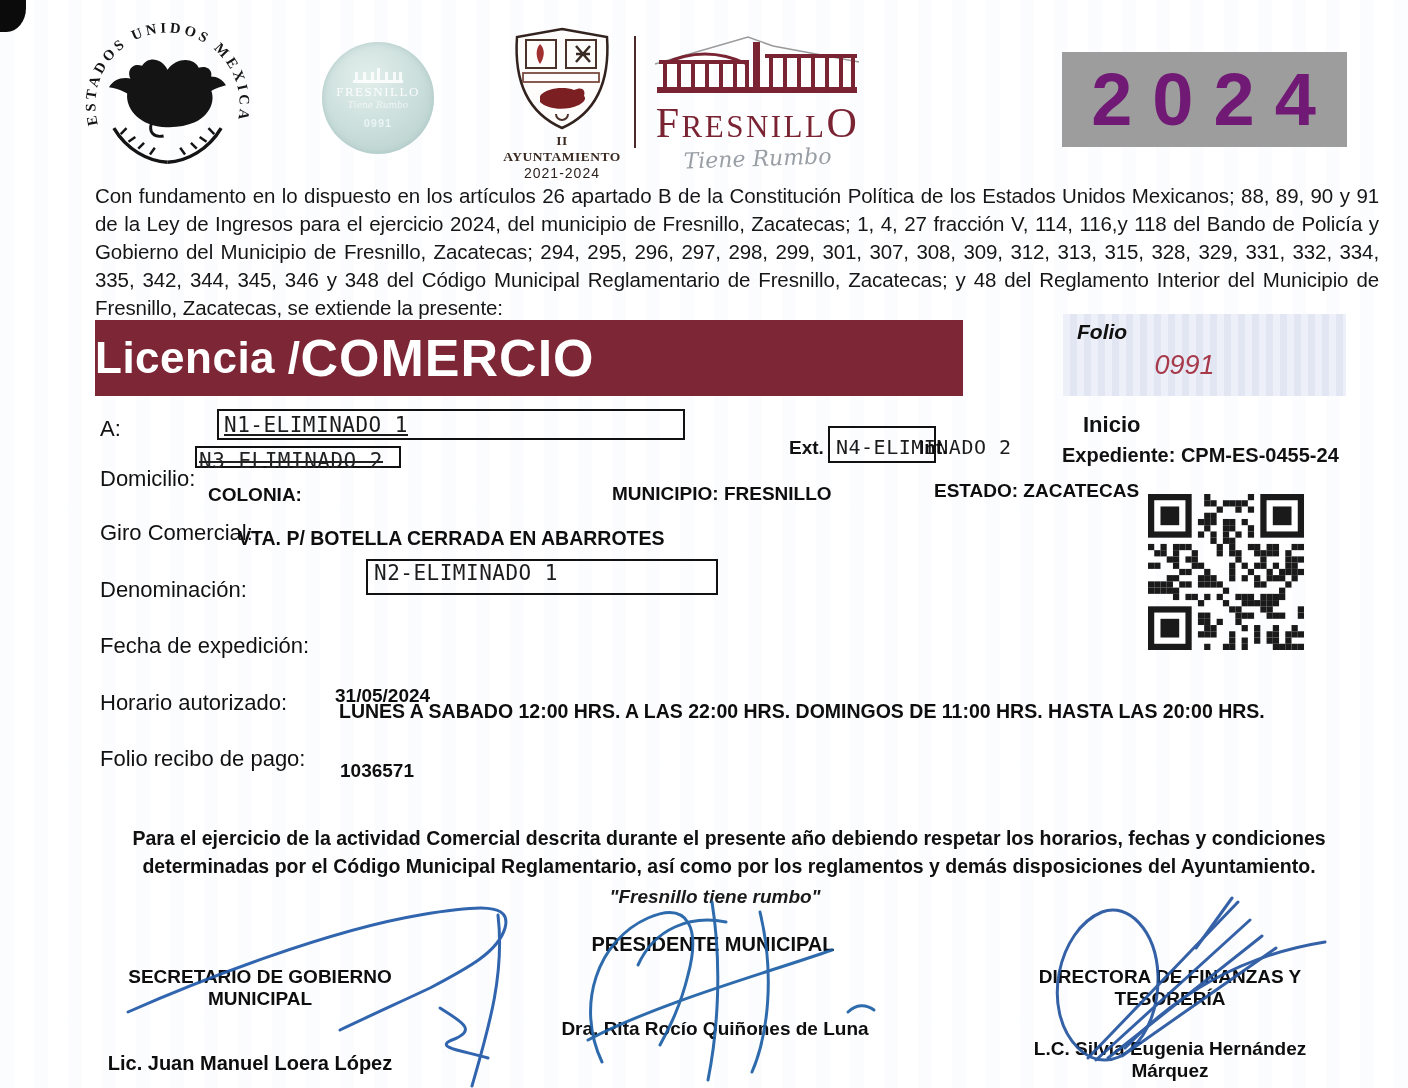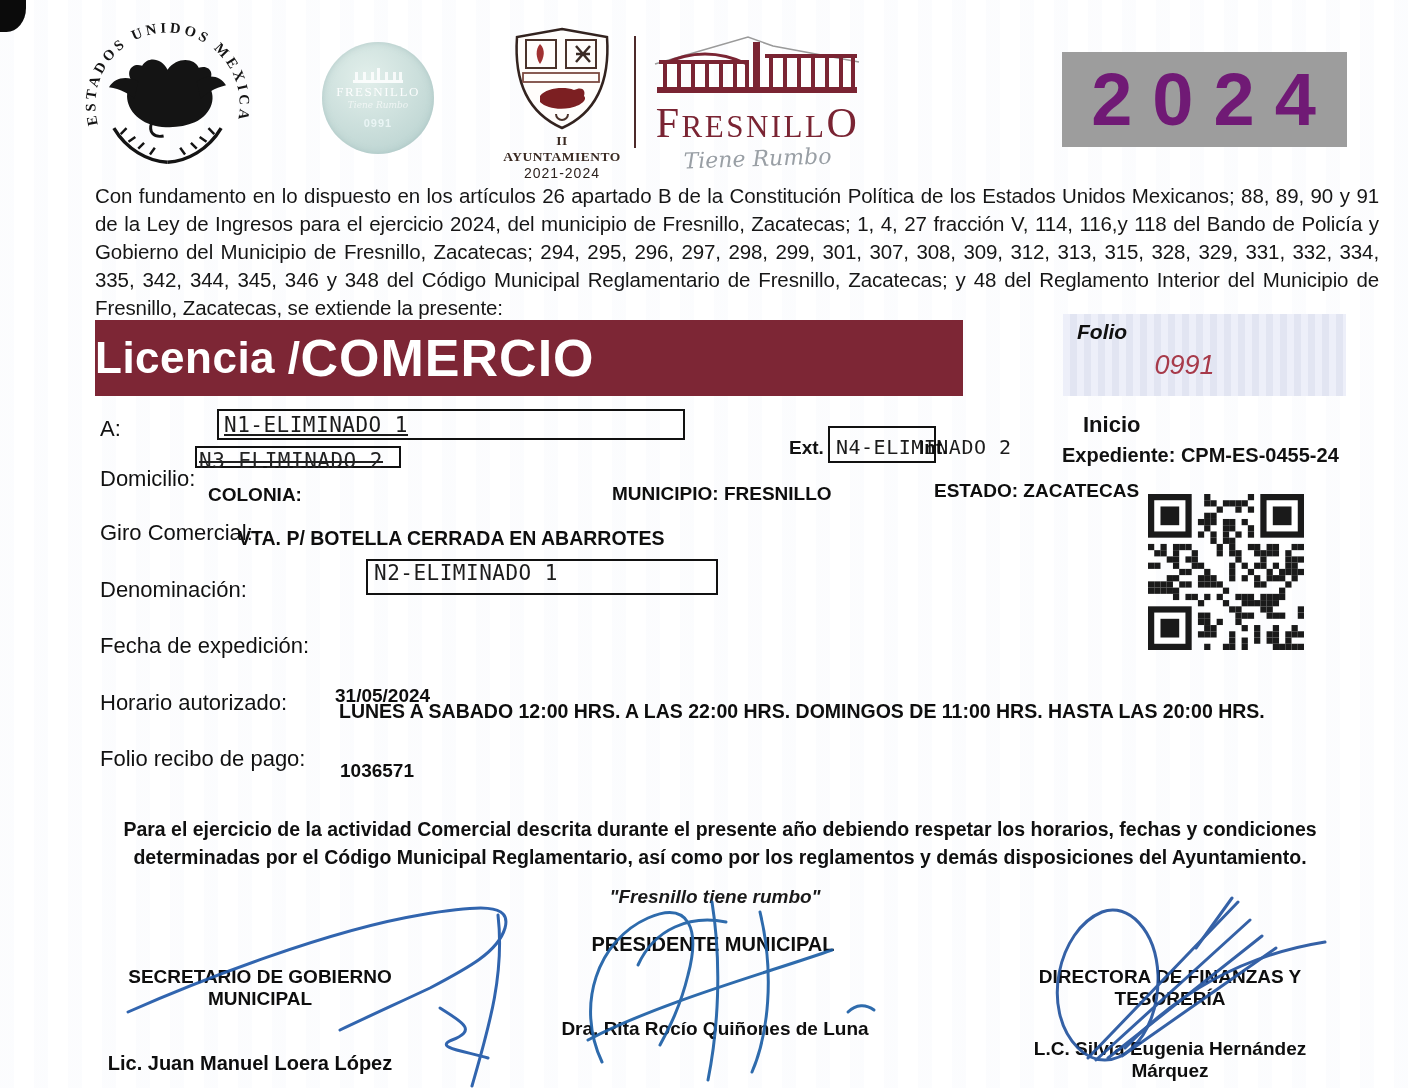--- a/index.html
+++ b/index.html
@@ -388,21 +388,21 @@
 
   <div class="abs lbl" style="left:100px;top:633px;">Fecha de expedición:</div>
   <div class="abs bold-val" style="left:335px;top:646px;margin-top:39px;">31/05/2024</div>
 
   <div class="abs lbl" style="left:100px;top:690px;">Horario autorizado:</div>
   <div class="abs bold-val" style="left:339px;top:700px;font-size:19.5px;white-space:nowrap;">LUNES A SABADO 12:00 HRS. A LAS 22:00 HRS. DOMINGOS DE 11:00 HRS. HASTA LAS 20:00 HRS.</div>
 
   <div class="abs lbl" style="left:100px;top:746px;">Folio recibo de pago:</div>
   <div class="abs bold-val" style="left:340px;top:760px;">1036571</div>
 
-  <p class="abs terms" style="margin:4px;">Para el ejercicio de la actividad Comercial descrita durante el presente año debiendo respetar los horarios, fechas y condiciones determinadas por el Código Municipal Reglamentario, así como por los reglamentos y demás disposiciones del Ayuntamiento.</p>
+  <p class="abs terms" style="margin:13px;">Para el ejercicio de la actividad Comercial descrita durante el presente año debiendo respetar los horarios, fechas y condiciones determinadas por el Código Municipal Reglamentario, así como por los reglamentos y demás disposiciones del Ayuntamiento.</p>
   <div class="abs motto">"Fresnillo tiene rumbo"</div>
 
   <div class="abs sig-title" style="left:563px;top:933px;width:300px;font-size:20px;">PRESIDENTE MUNICIPAL</div>
   <div class="abs sig-name" style="left:540px;top:1018px;width:350px;font-size:19px;">Dra. Rita Rocío Quiñones de Luna</div>
 
   <div class="abs sig-title" style="left:75px;top:966px;width:370px;">SECRETARIO DE GOBIERNO MUNICIPAL</div>
   <div class="abs sig-name" style="left:95px;top:1052px;width:310px;font-size:20px;">Lic. Juan Manuel Loera López</div>
 
   <div class="abs sig-title" style="left:985px;top:966px;width:370px;">DIRECTORA DE FINANZAS Y TESORERÍA</div>
   <div class="abs sig-name" style="left:1000px;top:1038px;width:340px;font-size:19px;">L.C. Silvia Eugenia Hernández Márquez</div>

